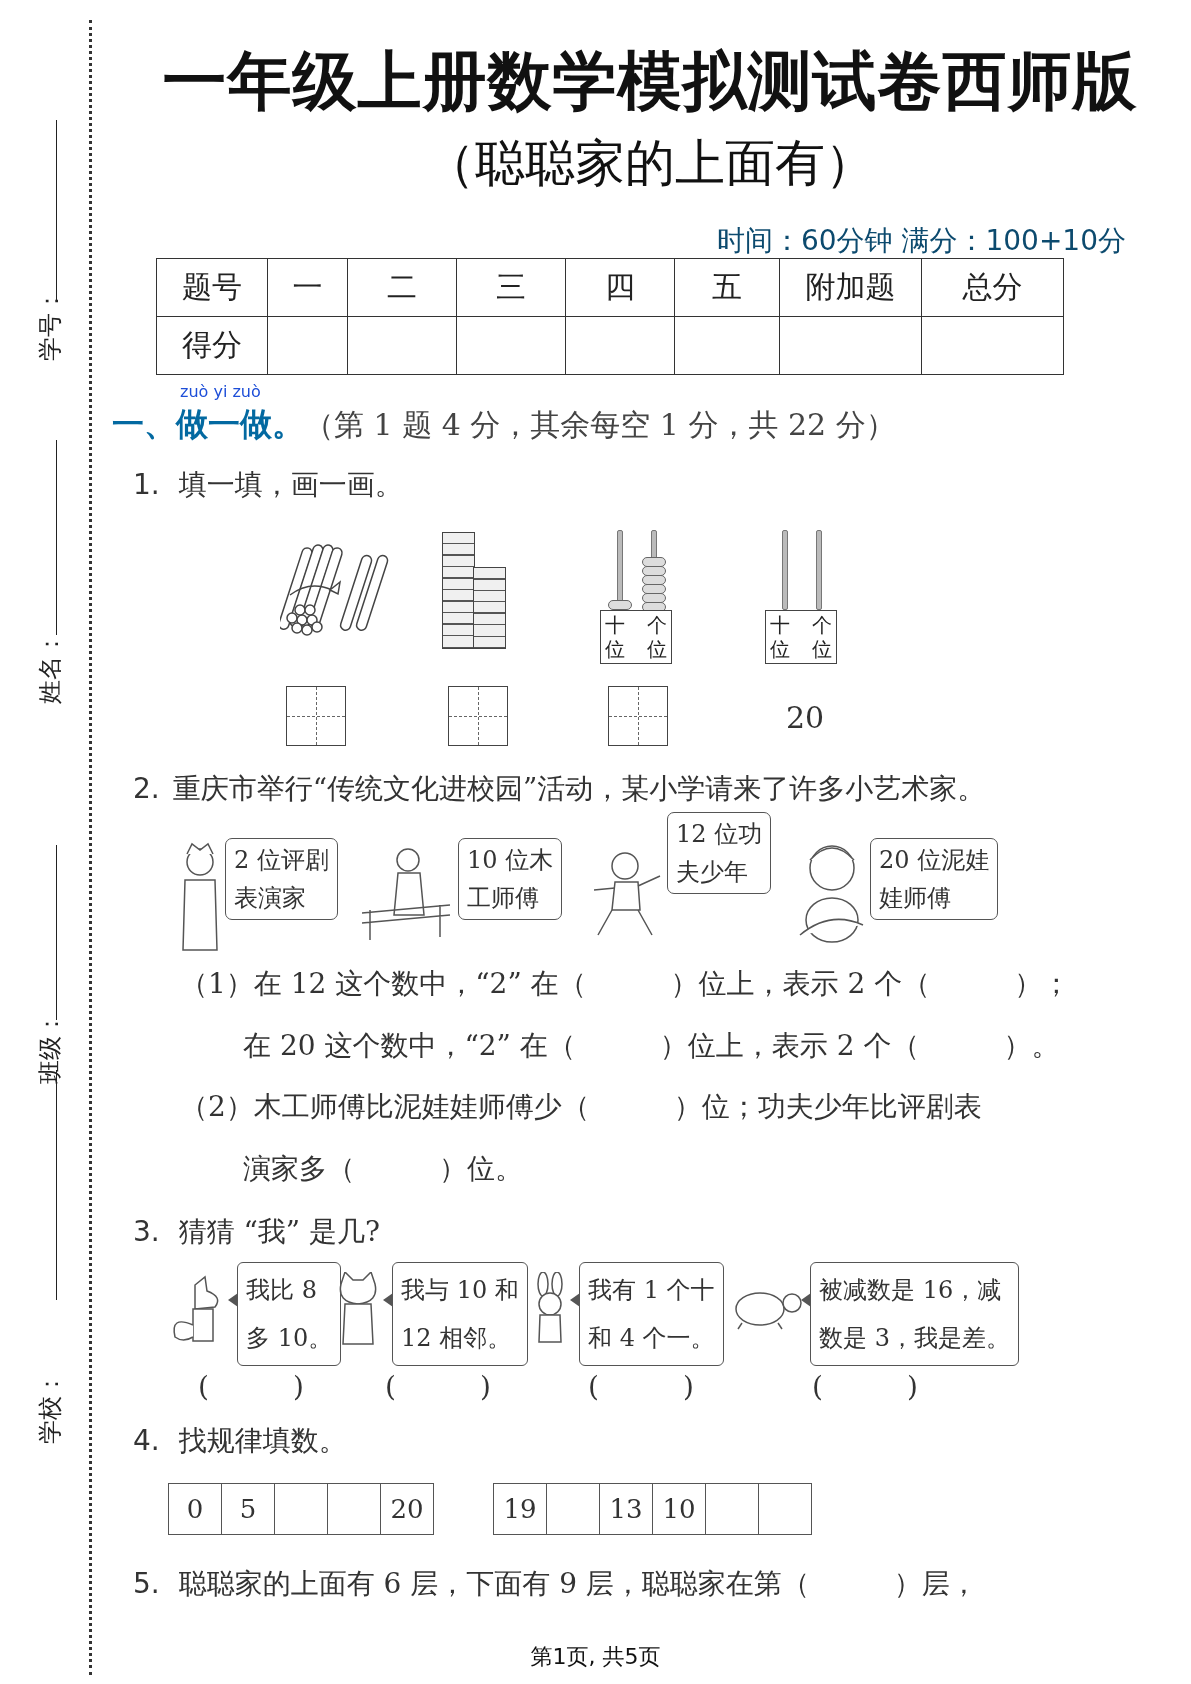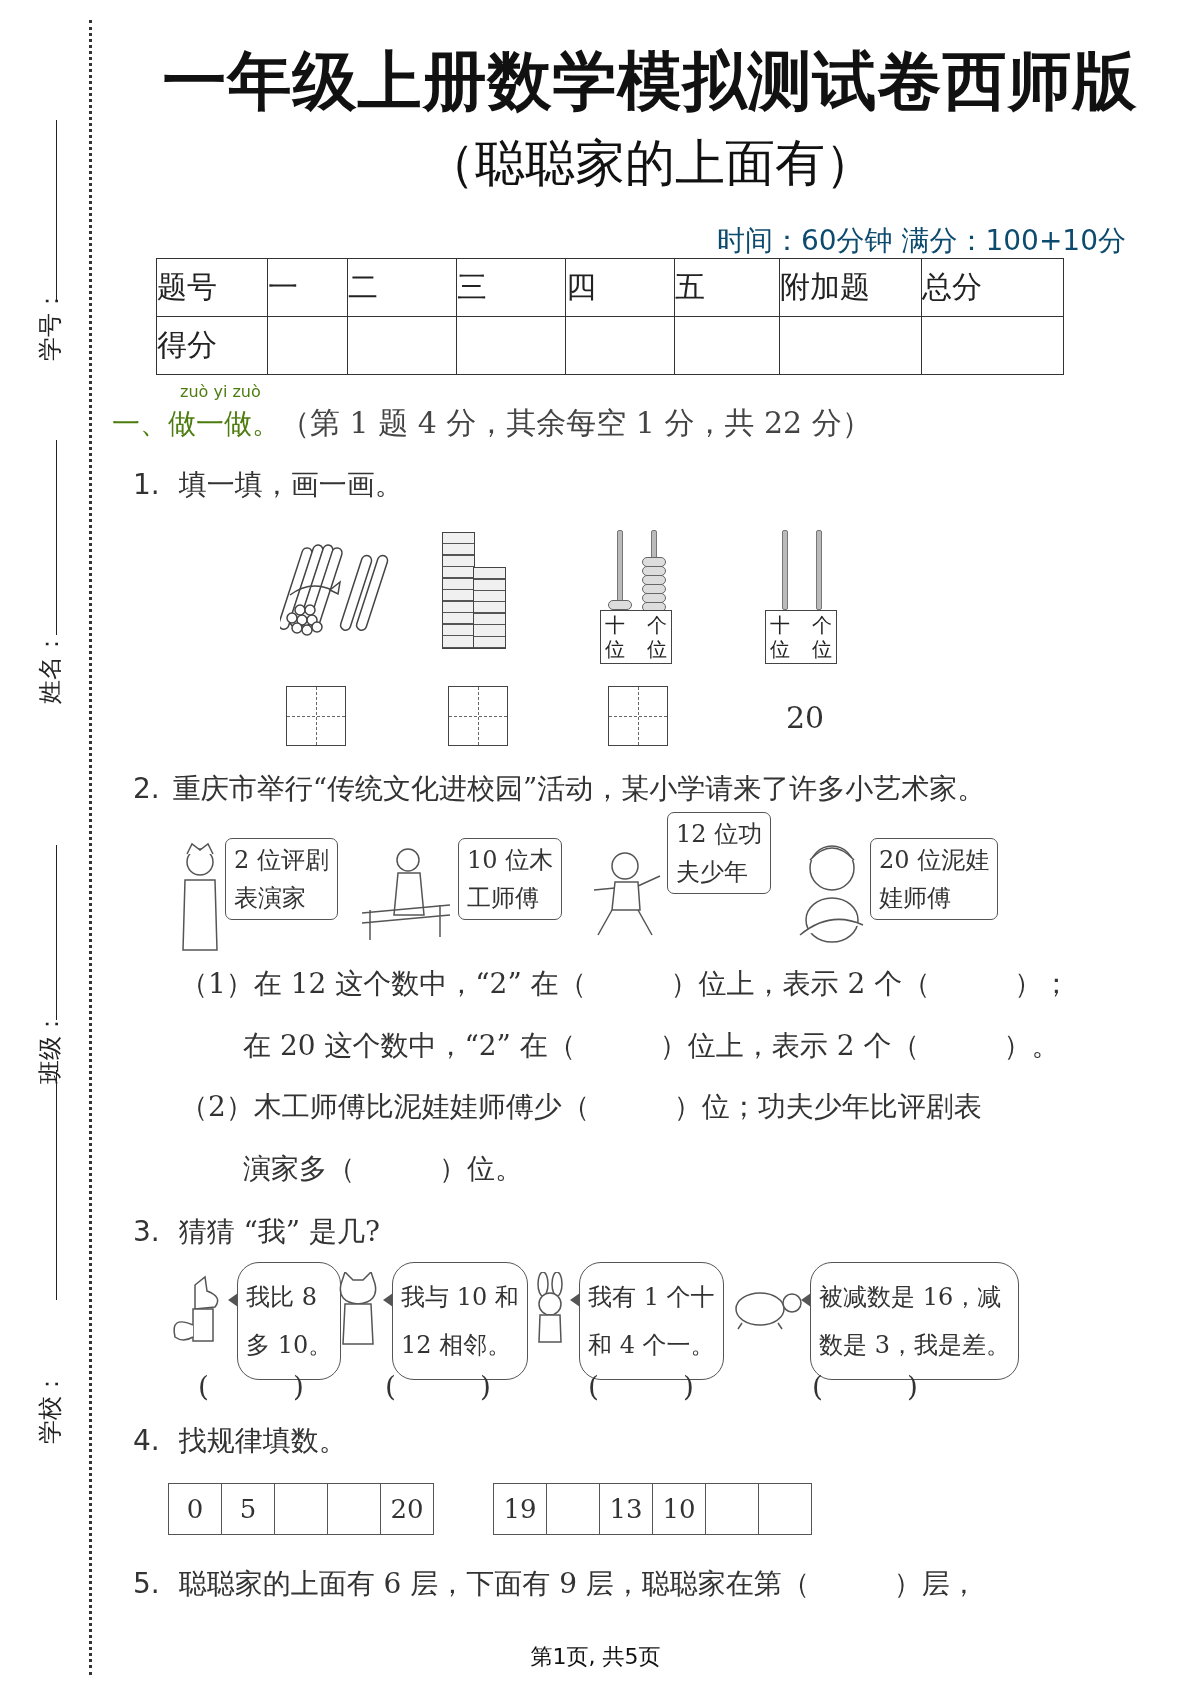--- a/index.html
+++ b/index.html
@@ -16,43 +16,43 @@
                 transform-origin:center; text-align:center; white-space:nowrap; color:#222; }
 
   .title { left:150px; top:38px; width:1000px; text-align:center; font-size:64px;
            font-weight:bold; font-family:"DejaVu Sans", sans-serif; letter-spacing:1px; color:#111; }
   .subtitle { left:150px; top:130px; width:1000px; text-align:center; font-size:50px;
               font-family:"DejaVu Sans", sans-serif; color:#111; }
   .meta { right:65px; top:222px; font-size:28px; font-family:"DejaVu Sans", sans-serif; color:#0c4a6e; }
 
   table.score { position:absolute; left:156px; top:258px; border-collapse:collapse;
                 font-family:"DejaVu Sans", sans-serif; font-size:30px; }
-  table.score td { border:1.5px solid #333; height:57px; text-align:left; padding:0; }
-
-  .pinyin { left:180px; top:382px; font-size:16px; font-family:"DejaVu Sans", sans-serif; color:#4d7c0f; }
+  table.score td { border:1.5px solid #333; height:57px; text-align:center; padding:0; }
+
+  .pinyin { left:180px; top:382px; font-size:16px; font-family:"DejaVu Sans", sans-serif; color:#1d4ed8; }
   .sec-head { left:112px; top:403px; font-size:30px; }
-  .sec-head b { font-family:"DejaVu Sans", sans-serif; font-weight:normal; font-size:28px; color:#4d7c0f; }
+  .sec-head b { font-family:"DejaVu Sans", sans-serif; font-weight:bold; font-size:32px; color:#0369a1; }
   .q { font-size:28px; color:#333; }
   .qn { font-family:"DejaVu Sans", sans-serif; color:#333; }
   .grid-box { position:absolute; width:58px; height:58px; border:1.5px solid #444; }
   .grid-box::before { content:""; position:absolute; left:50%; top:0; height:100%; border-left:1px dashed #666; }
   .grid-box::after { content:""; position:absolute; top:50%; left:0; width:100%; border-top:1px dashed #666; }
 
   .abacus-box { position:absolute; width:70px; height:52px; border:1.5px solid #444;
                 font-size:20px; line-height:24px; background:#fff; }
   .abacus-box span { position:absolute; }
   .rod { position:absolute; width:4px; background:#bbb; border:1px solid #777; border-radius:2px; }
   .bead { position:absolute; width:22px; height:8px; border:1.2px solid #666; background:#ddd; border-radius:5px; }
 
   .card { position:absolute; border:1.5px solid #555; border-radius:7px; background:#fff;
           font-size:24px; line-height:38px; padding:2px 8px; color:#333; }
   .figure { position:absolute; }
 
-  .bubble { position:absolute; border:1.5px solid #555; border-radius:22px; background:#fff;
-            font-size:24px; line-height:48px; padding:10px 8px; color:#333; }
+  .bubble { position:absolute; border:1.5px solid #555; border-radius:6px; background:#fff;
+            font-size:24px; line-height:48px; padding:3px 8px; color:#333; }
   .bubble::before { content:""; position:absolute; left:-10px; top:30px; width:0; height:0;
                     border-top:7px solid transparent; border-bottom:7px solid transparent;
                     border-right:10px solid #555; }
   .paren-ans { position:absolute; font-size:28px; color:#333; }
 
   .seq { position:absolute; border-collapse:collapse; font-size:26px; }
   .seq td { border:1.5px solid #555; width:52px; height:50px; text-align:center; padding:0; color:#333; }
 
   .footer { left:0; width:1191px; top:1642px; text-align:center; font-size:22px;
             font-family:"DejaVu Sans", sans-serif; color:#111; }

